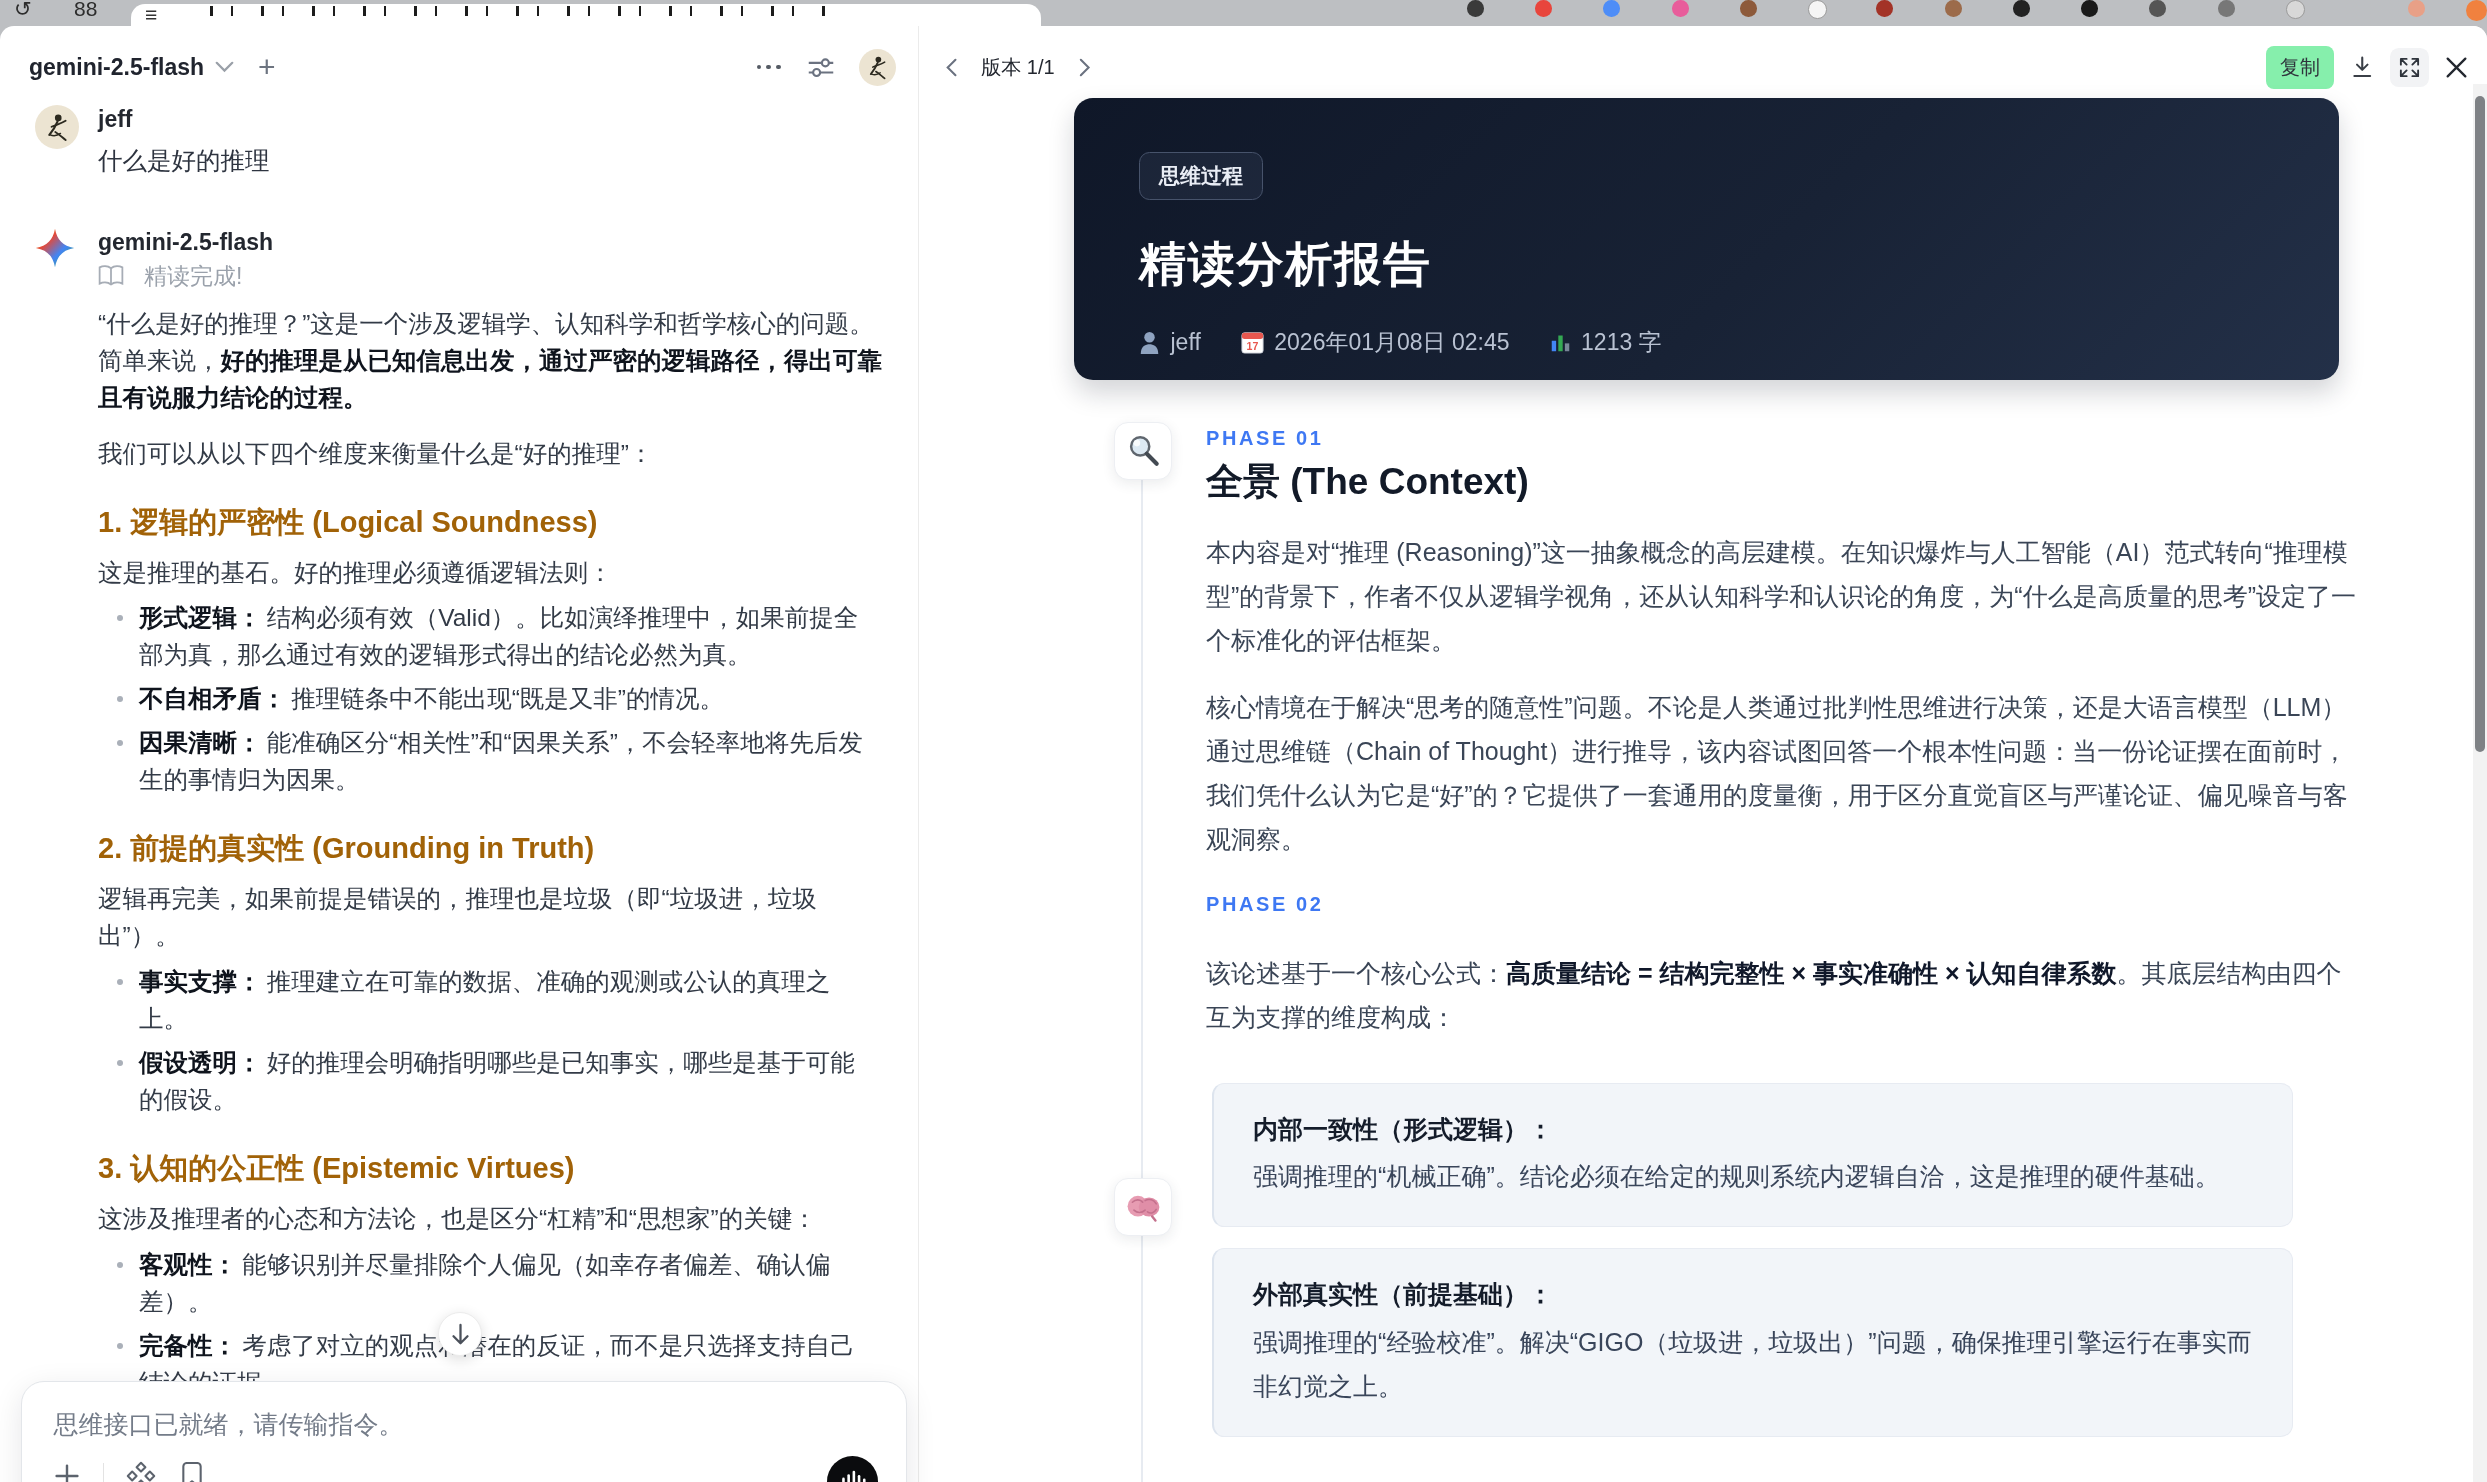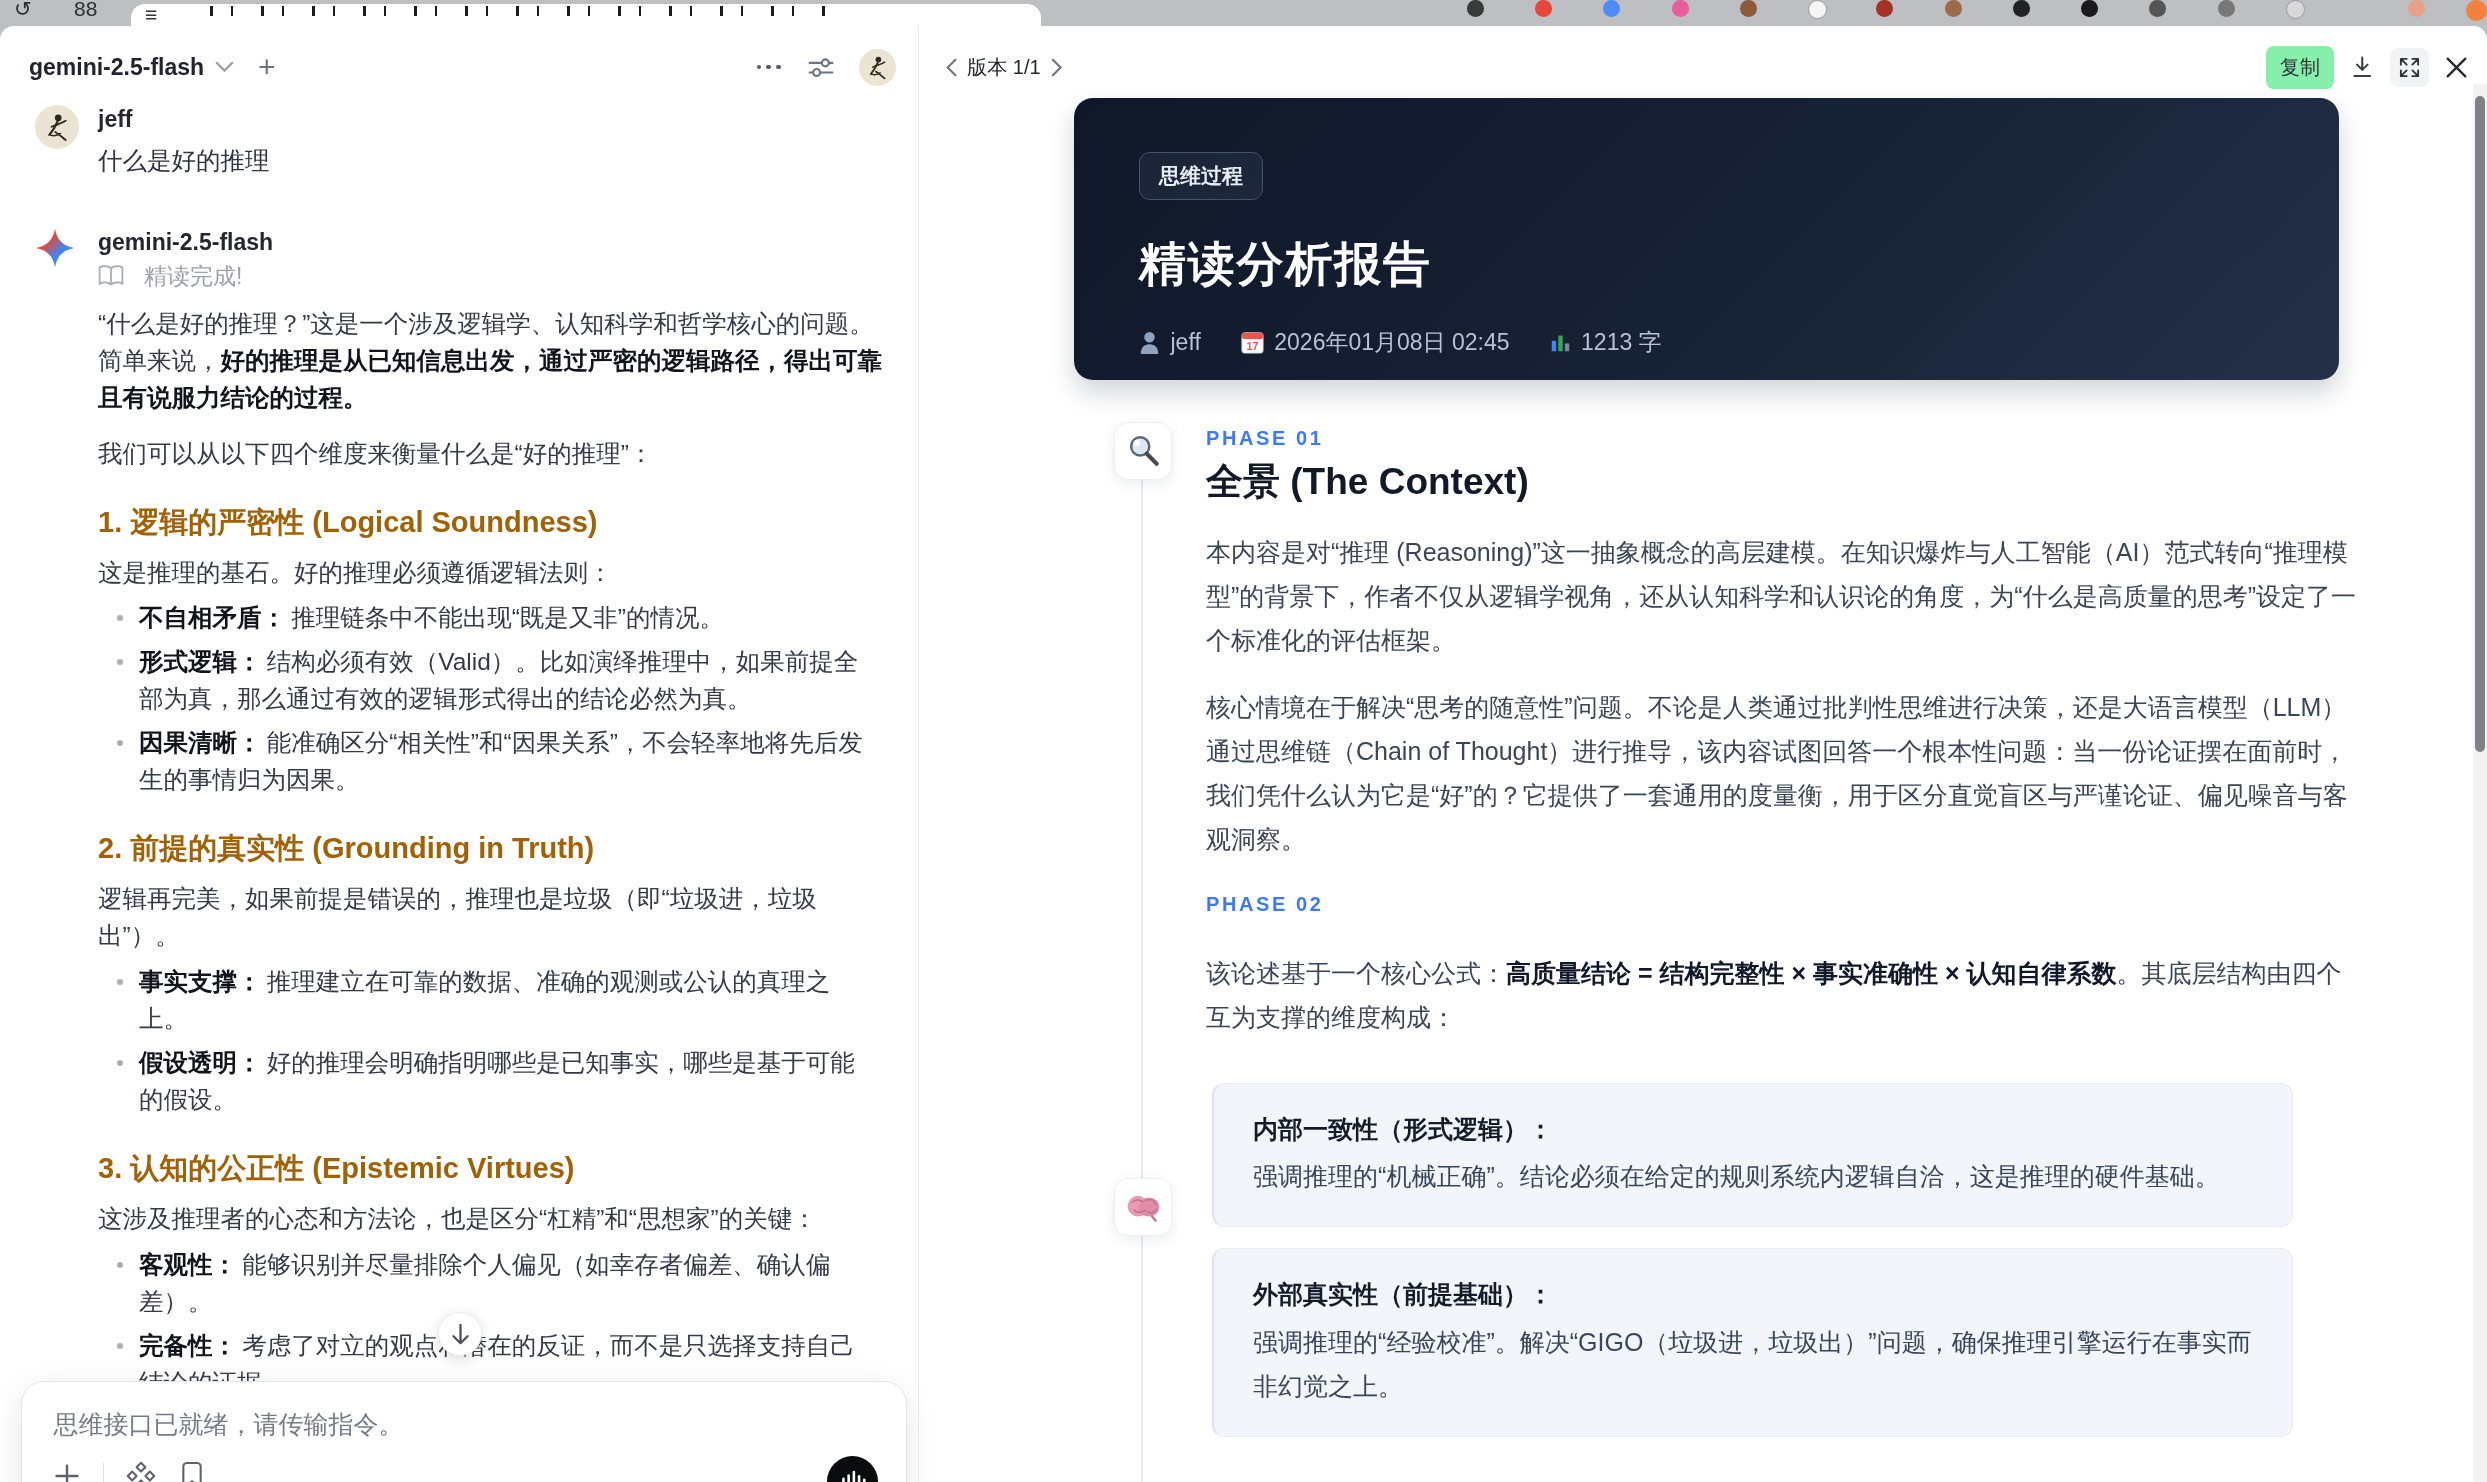--- a/index.html
+++ b/index.html
@@ -60,21 +60,21 @@
     background:#fff;border:1.3px solid #e3e6ea;border-radius:23px;
     box-shadow:0 8.8px 30px rgba(20,24,40,.10);z-index:6;}
   .composer .ph{padding:26px 31.5px 0;font-size:25px;color:#747c89;}
   .comp-icons{position:absolute;left:31.5px;top:79px;display:flex;align-items:center;gap:23px;}
   .comp-div{width:0.9px;height:26px;background:#e3e3e3;}
   .voice-btn{position:absolute;right:28px;top:74px;width:51px;height:51px;border-radius:50%;background:#0b0c0e;
     display:flex;align-items:center;justify-content:center;}
   
   .report-panel{flex:1;position:relative;background:#fff;}
   .report-header{height:58px;display:flex;align-items:center;padding:12.3px 19px 0 26px;}
-  .ver-nav{display:flex;align-items:center;gap:10px;}
+  .ver-nav{display:flex;align-items:center;gap:24px;}
   .ver-label{font-size:20px;color:#23272f;}
   .hdr-actions{margin-left:auto;display:flex;align-items:center;gap:15.8px;}
   .copy-btn{background:#86efac;border-radius:7.9px;padding:7.9px 14px;font-size:20px;color:#2f343c;}
   .icon-btn{display:flex;align-items:center;justify-content:center;}
   .expand-btn{width:39px;height:39px;background:#f2f3f5;border-radius:8.8px;}
   .report-scroll{position:absolute;top:58px;left:0;right:14px;bottom:0;overflow:hidden;}
   
   .hero{margin:14px 0 0 155px;width:1265px;height:282px;box-sizing:border-box;border-radius:19px;
     padding:54px 65px;background:linear-gradient(135deg,#0f1728 0%,#182235 55%,#233048 100%);
     box-shadow:0 12.3px 26px rgba(15,23,40,.18);}
@@ -217,25 +217,25 @@
             <span>精读完成!</span>
           </div>
           <div class="rich intro">“什么是好的推理？”这是一个涉及逻辑学、认知科学和哲学核心的问题。简单来说，<b>好的推理是从已知信息出发，通过严密的逻辑路径，得出可靠且有说服力结论的过程。</b></div>
           <div class="rich lead">我们可以从以下四个维度来衡量什么是“好的推理”：</div>
 
           <div class="sec-h">1. 逻辑的严密性 (Logical Soundness)</div>
           <div class="rich sec-d">这是推理的基石。好的推理必须遵循逻辑法则：</div>
           <div class="blist">
             <div class="bl">
                 <span class="dot"></span>
+                <span class="txt"><b>形式逻辑：</b><span>结构必须有效（Valid）。比如演绎推理中，如果前提全部为真，那么通过有效的逻辑形式得出的结论必然为真。</span></span>
+              </div>
+            <div class="bl">
+                <span class="dot"></span>
                 <span class="txt"><b>不自相矛盾：</b><span>推理链条中不能出现“既是又非”的情况。</span></span>
-              </div>
-            <div class="bl">
-                <span class="dot"></span>
-                <span class="txt"><b>形式逻辑：</b><span>结构必须有效（Valid）。比如演绎推理中，如果前提全部为真，那么通过有效的逻辑形式得出的结论必然为真。</span></span>
               </div>
             <div class="bl">
                 <span class="dot"></span>
                 <span class="txt"><b>因果清晰：</b><span>能准确区分“相关性”和“因果关系”，不会轻率地将先后发生的事情归为因果。</span></span>
               </div>
           </div>
 
           <div class="sec-h">2. 前提的真实性 (Grounding in Truth)</div>
           <div class="rich sec-d">逻辑再完美，如果前提是错误的，推理也是垃圾（即“垃圾进，垃圾出”）。</div>
           <div class="blist">

